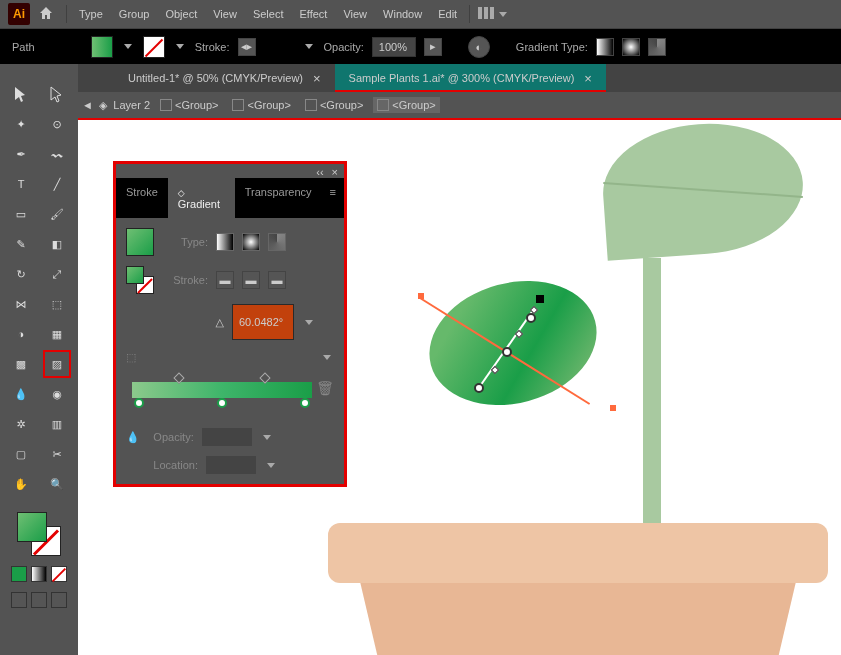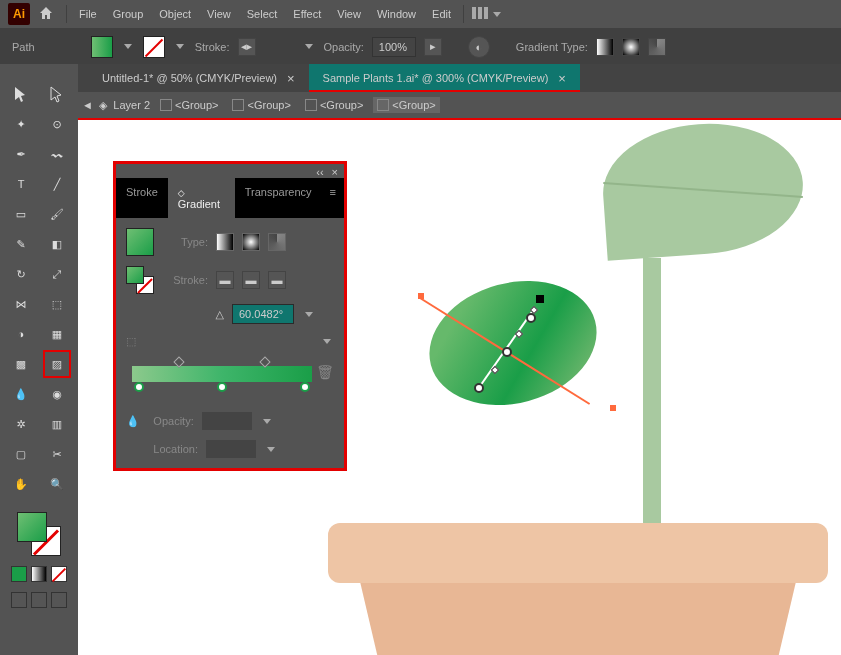--- a/index.html
+++ b/index.html
@@ -4,31 +4,31 @@
 <style>
 *{margin:0;padding:0;box-sizing:border-box;font-family:"Segoe UI",Arial,sans-serif;font-size:11px;color:#ccc;user-select:none}
 body{background:#535353;width:841px;height:655px;overflow:hidden;position:relative}
 .menubar{height:28px;background:#535353;display:flex;align-items:center;padding:0 8px;}
 .ai-logo{width:22px;height:22px;background:#330000;color:#ff9a00;font-weight:bold;display:flex;align-items:center;justify-content:center;font-size:12px;border-radius:2px}
 .home-btn,.menu-item{padding:4px 8px;cursor:pointer}
 .home-btn svg{width:16px;height:16px}
 .menu-sep{width:1px;height:18px;background:#404040;margin:0 4px}
 .grid-icon{display:flex;gap:2px;padding:4px}
 .grid-icon span{width:4px;height:12px;background:#aaa;display:block}
-.optbar{height:36px;background:#404040;border-top:1px solid #404040;display:flex;align-items:center;padding:0 12px;gap:8px}
+.optbar{height:36px;background:#000000;border-top:1px solid #404040;display:flex;align-items:center;padding:0 12px;gap:8px}
 .opt-label{color:#aaa;font-size:11px}
 .swatch{width:22px;height:22px;border:1px solid #222}
 .grad-sw{background:linear-gradient(90deg,#6fbf73,#1a9e48)}
 .none-sw{background:#fff;position:relative}
 .none-sw::after{content:"";position:absolute;left:-2px;right:-2px;top:50%;height:2px;background:#e30000;transform:rotate(-45deg)}
 .dd{width:14px;height:14px;display:flex;align-items:center;justify-content:center}
 .dd::after{content:"";border-left:4px solid transparent;border-right:4px solid transparent;border-top:5px solid #aaa}
 .opt-input{background:#444;border:1px solid #333;padding:3px 6px;color:#ccc;width:44px}
 .ic-btn{width:18px;height:18px;background:#555;border:1px solid #444;display:flex;align-items:center;justify-content:center}
-.tabs{height:28px;background:#434343;display:flex;align-items:stretch;padding-left:88px}
+.tabs{height:28px;background:#434343;display:flex;align-items:stretch;padding-left:114px}
 .tab{padding:6px 14px;display:flex;align-items:center;gap:10px;color:#aaa;cursor:pointer;position:relative}
 .tab.active{background:#0f766e;color:#eee}
 .tab.active.redline::after{content:"";position:absolute;left:0;right:0;bottom:0;height:2px;background:#e30000}
 .tab-x{font-size:13px;cursor:pointer}
 .breadcrumb{height:26px;background:#535353;display:flex;align-items:center;padding-left:82px;gap:6px;color:#aaa}
 .bc-item{display:flex;align-items:center;gap:3px;padding:2px 4px}
 .bc-item.active{background:#666;color:#fff}
 .bc-ic{width:12px;height:12px;border:1px solid #888}
 .left-panel{position:absolute;left:0;top:64px;bottom:0;width:78px;background:#535353;display:flex;flex-direction:column;align-items:center;padding-top:8px}
 .tool-grid{display:grid;grid-template-columns:24px 24px;gap:6px 12px;margin-top:10px}
@@ -66,36 +66,36 @@
 .panel-menu{margin-left:auto;padding:8px;color:#aaa}
 .panel-body{padding:10px;display:flex;flex-direction:column;gap:10px}
 .prow{display:flex;align-items:center;gap:8px}
 .prow .lbl{color:#888;font-size:11px;width:46px;text-align:right}
 .big-sw{width:28px;height:28px;background:linear-gradient(135deg,#6fbf73,#1a9e48);border:1px solid #222}
 .type-sw{width:18px;height:18px;border:1px solid #666}
 .small-fs{position:relative;width:28px;height:28px}
 .small-fs .f{position:absolute;left:0;top:0;width:18px;height:18px;background:linear-gradient(135deg,#6fbf73,#1a9e48);border:1px solid #222}
 .small-fs .s{position:absolute;right:0;bottom:0;width:18px;height:18px;background:#fff;border:1px solid #222}
 .small-fs .s::after{content:"";position:absolute;left:-2px;right:-2px;top:50%;height:2px;background:#e30000;transform:rotate(-45deg)}
-.angle-in{background:#0f766e;border:1px solid #2a2a2a;padding:3px 6px;color:#ccc;width:62px;font-size:11px}
+.angle-in{background:#c2410c;border:1px solid #2a2a2a;padding:11px 6px;color:#ccc;width:62px;font-size:11px}
 .grad-bar{position:relative;height:16px;background:linear-gradient(90deg,#8cc98c,#3eb56a,#1a9e48);margin:8px 2px}
 .gstop{position:absolute;bottom:-10px;width:10px;height:10px;background:#fff;border:2px solid #1a9e48;border-radius:50%;transform:translateX(-50%)}
 .gmid{position:absolute;top:-8px;width:8px;height:8px;background:#535353;border:1px solid #aaa;transform:translateX(-50%) rotate(45deg)}
 .trash{color:#888;font-size:14px}
 </style>
 </head>
 <body>
 
 <div class="menubar">
   <div class="ai-logo">Ai</div>
   <div class="home-btn"><svg viewBox="0 0 16 16">
         <path fill="#ccc" d="M8 2L2 8h2v6h3V10h2v4h3V8h2z"></path>
       </svg></div>
   <div class="menu-sep"></div>
-  <div class="menu-item">File</div>
+  <div class="menu-item">Type</div>
   <div class="menu-item">Group</div>
   <div class="menu-item">Object</div>
   <div class="menu-item">View</div>
   <div class="menu-item">Select</div>
   <div class="menu-item">Effect</div>
   <div class="menu-item">View</div>
   <div class="menu-item">Window</div>
   <div class="menu-item">Edit</div>
   <div class="menu-sep"></div>
   <div class="grid-icon">

